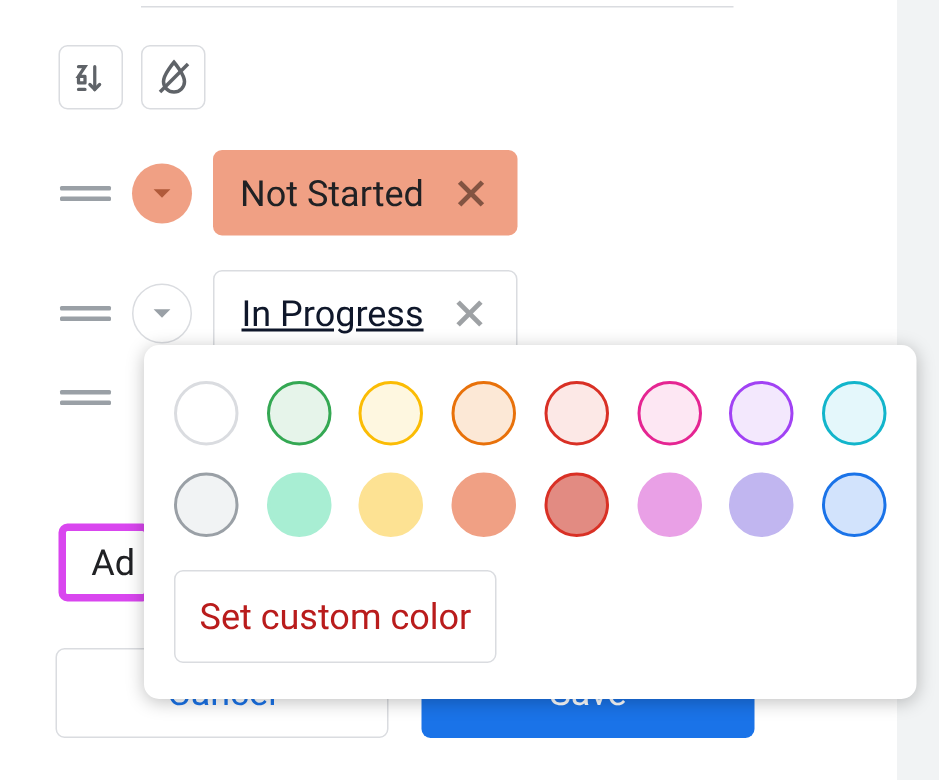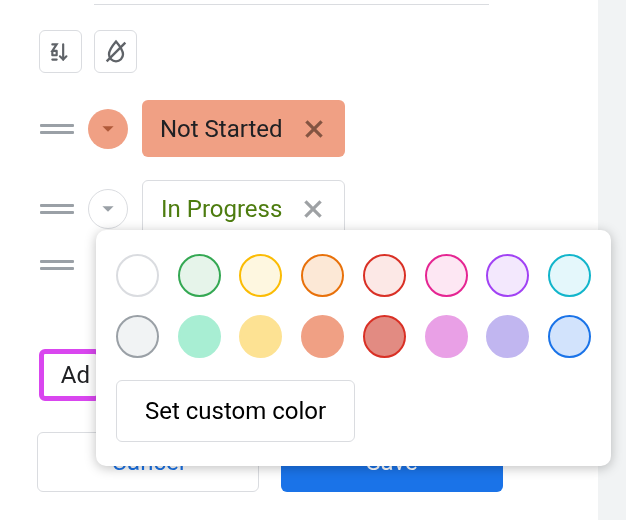--- a/index.html
+++ b/index.html
@@ -95,21 +95,21 @@
   .chip {
     display: flex;
     align-items: center;
     gap: 18px;
     border-radius: 6px;
     height: 57px;
     padding: 0 18px;
     font-size: 24px;
   }
   .chip.filled { background: #f0a084; color: #202124; }
-  .chip.outline { background: #fff; border: 1px solid #dadce0; color: #4d7c0f; }
+  .chip.outline { background: #fff; border: 1px solid #dadce0; color: #0f172a; text-decoration: underline; }
   .chip-close {
     width: 26px;
     height: 26px;
     cursor: pointer;
     opacity: 0.6;
   }
   .add-btn-stub {
     position: absolute;
     top: 349px;
     left: 15px;
@@ -162,23 +162,23 @@
   .swatch {
     width: 43px;
     height: 43px;
     border-radius: 50%;
     cursor: pointer;
     border: 2px solid;
   }
   .custom-btn {
     border: 1px solid #dadce0;
     border-radius: 6px;
-    padding: 16px 28px;
-    font-size: 24px;
-    color: #000000;
+    padding: 16px 16px;
+    font-size: 24px;
+    color: #b91c1c;
     background: #fff;
     cursor: pointer;
     display: inline-block;
     margin-top: 4px;
   }
 </style>
 </head>
 <body>
 
 <div class="right-strip"></div>

